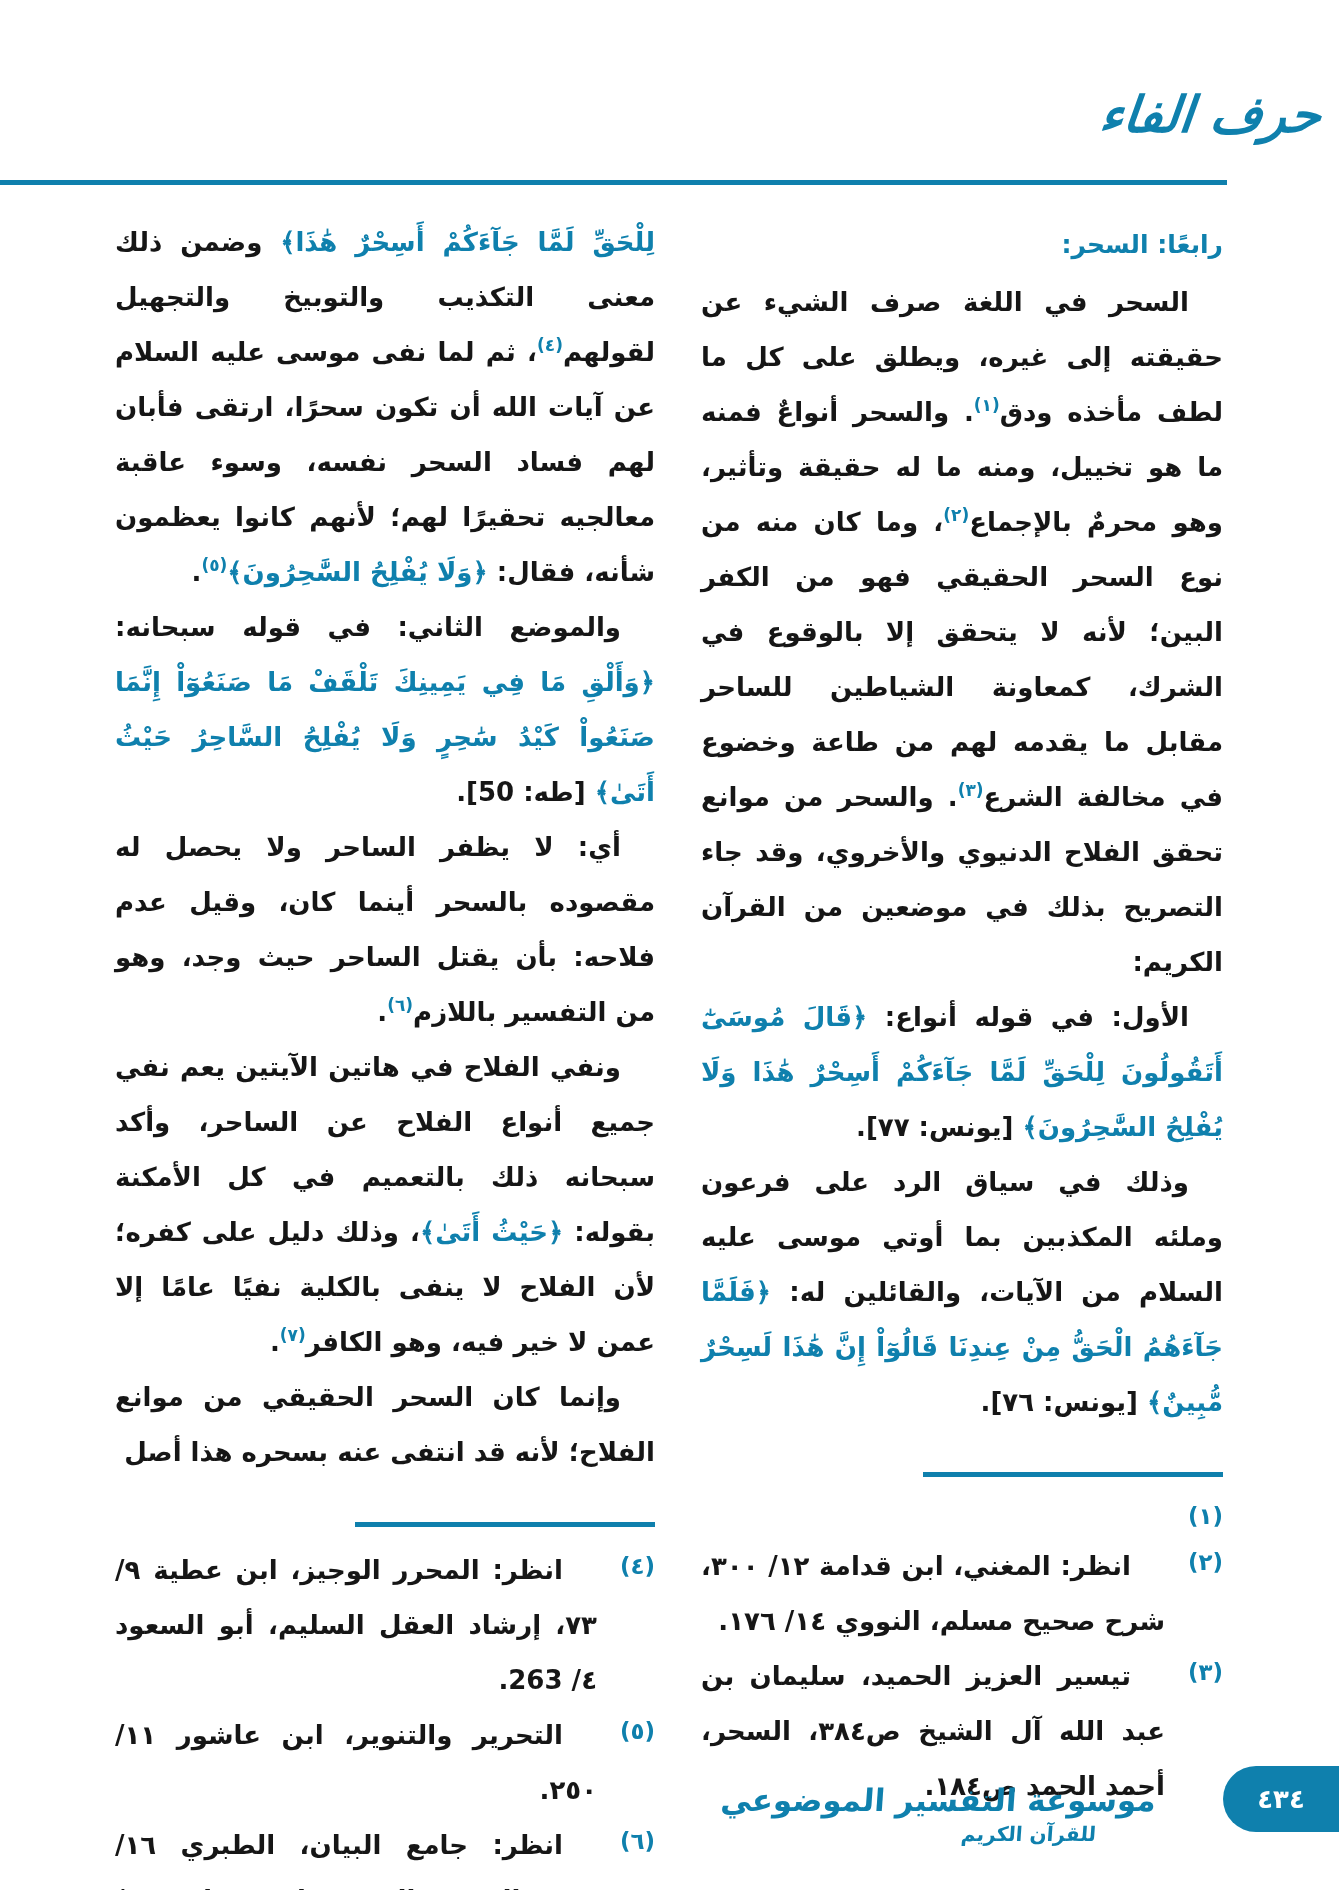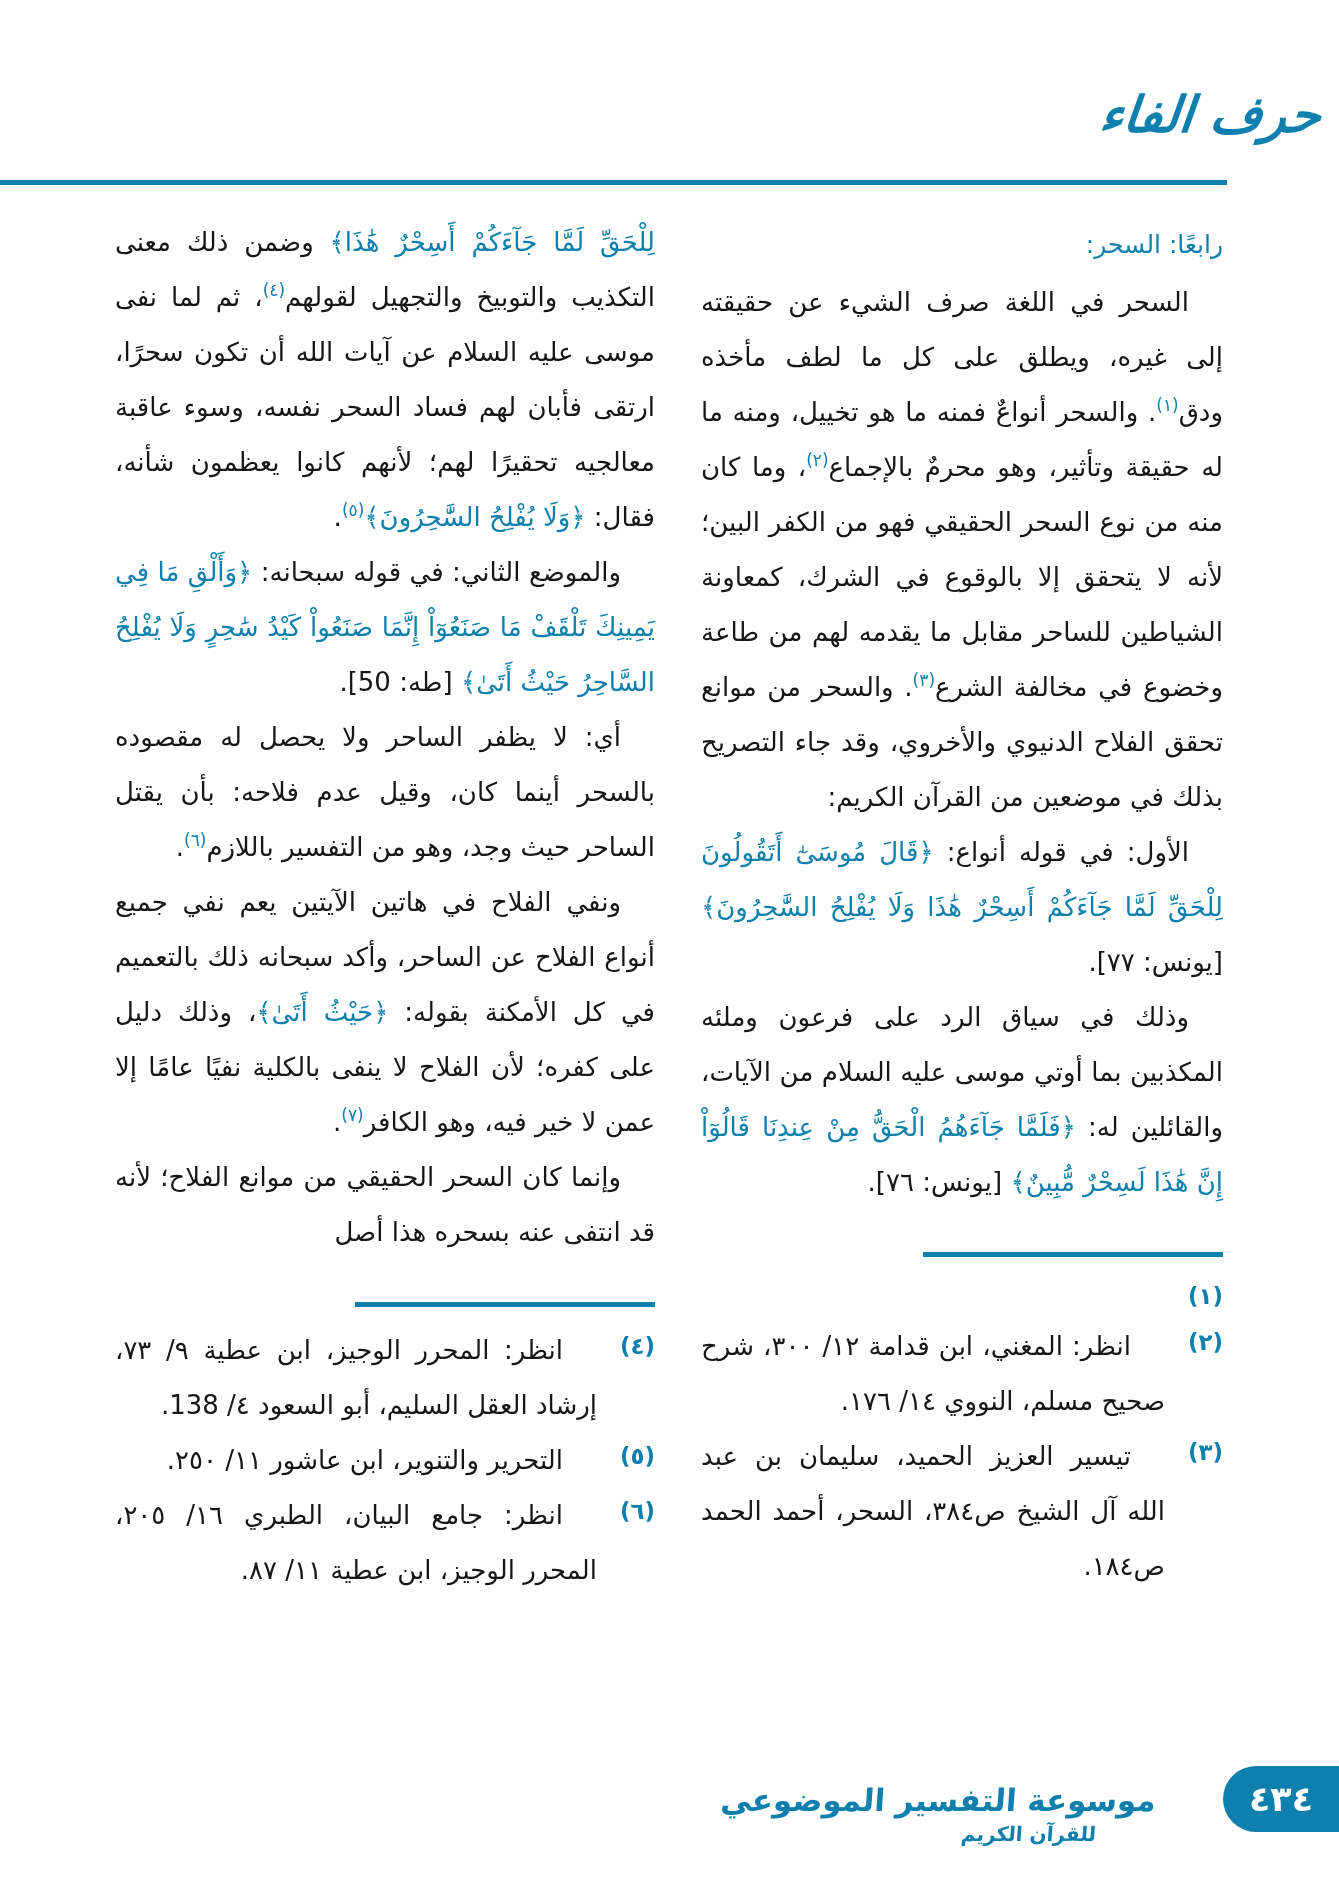--- a/index.html
+++ b/index.html
@@ -38,21 +38,21 @@
     display:flex;gap:46px;
     direction:rtl;
   }
   .col{display:flex;flex-direction:column;}
   .col-right{width:522px;}
   .col-left{width:540px;}
   .col p{
     margin:0;
     text-align:justify;
     font-size:26px;line-height:55px;
-    font-weight:normal;
+    font-weight:bold;
     color:var(--ink);
     text-indent:34px;
   }
   .col p.no-indent{text-indent:0;}
   .col p.para-heading{
     text-indent:0;
     color:var(--accent);
     font-size:25px;
     line-height:60px;
   }
@@ -107,21 +107,21 @@
   }
   .page-badge{
     position:absolute;bottom:58px;right:0;
     width:116px;height:66px;
     background:var(--accent);
     border-radius:33px 0 0 33px;
     display:flex;align-items:center;justify-content:center;
   }
   .page-badge span{
     color:#ffffff;
-    font-size:35px;font-weight:bold;
+    font-size:26px;font-weight:bold;
   }
 </style>
 </head>
 <body>
 
 <div class="page">
 
   <div class="header-title">حرف الفاء</div>
 
   <div class="header-rule"></div>
@@ -159,21 +159,21 @@
           <p><span class="run-lead">والموضع الثاني:</span><span class="run-body"> في قوله سبحانه: </span><span class="run-quran">﴿وَأَلْقِ مَا فِي يَمِينِكَ تَلْقَفْ مَا صَنَعُوٓاْ إِنَّمَا صَنَعُواْ كَيْدُ سَٰحِرٍ وَلَا يُفْلِحُ السَّاحِرُ حَيْثُ أَتَىٰ﴾</span><span class="run-ref"> [طه: 50].</span></p>
           <p><span class="run-body">أي: لا يظفر الساحر ولا يحصل له مقصوده بالسحر أينما كان، وقيل عدم فلاحه: بأن يقتل الساحر حيث وجد، وهو من التفسير باللازم</span><span class="run-sup">(٦)</span><span class="run-body">.</span></p>
           <p><span class="run-body">ونفي الفلاح في هاتين الآيتين يعم نفي جميع أنواع الفلاح عن الساحر، وأكد سبحانه ذلك بالتعميم في كل الأمكنة بقوله: </span><span class="run-quran">﴿حَيْثُ أَتَىٰ﴾</span><span class="run-body">، وذلك دليل على كفره؛ لأن الفلاح لا ينفى بالكلية نفيًا عامًا إلا عمن لا خير فيه، وهو الكافر</span><span class="run-sup">(٧)</span><span class="run-body">.</span></p>
           <p><span class="run-body">وإنما كان السحر الحقيقي من موانع الفلاح؛ لأنه قد انتفى عنه بسحره هذا أصل</span></p>
         </div>
       <div class="footnotes">
         <div class="fn-rule"></div>
         <div>
             <div class="fn">
               <span class="fn-marker">(٤)</span>
-              <p class="fn-text">انظر: المحرر الوجيز، ابن عطية ٩/ ٧٣، إرشاد العقل السليم، أبو السعود ٤/ 138.</p>
+              <p class="fn-text">انظر: المحرر الوجيز، ابن عطية ٩/ ٧٣، إرشاد العقل السليم، أبو السعود ٤/ 263.</p>
             </div>
             <div class="fn">
               <span class="fn-marker">(٥)</span>
               <p class="fn-text">التحرير والتنوير، ابن عاشور ١١/ ٢٥٠.</p>
             </div>
             <div class="fn">
               <span class="fn-marker">(٦)</span>
               <p class="fn-text">انظر: جامع البيان، الطبري ١٦/ ٢٠٥، المحرر الوجيز، ابن عطية ١١/ ٨٧.</p>
             </div>
           </div>

